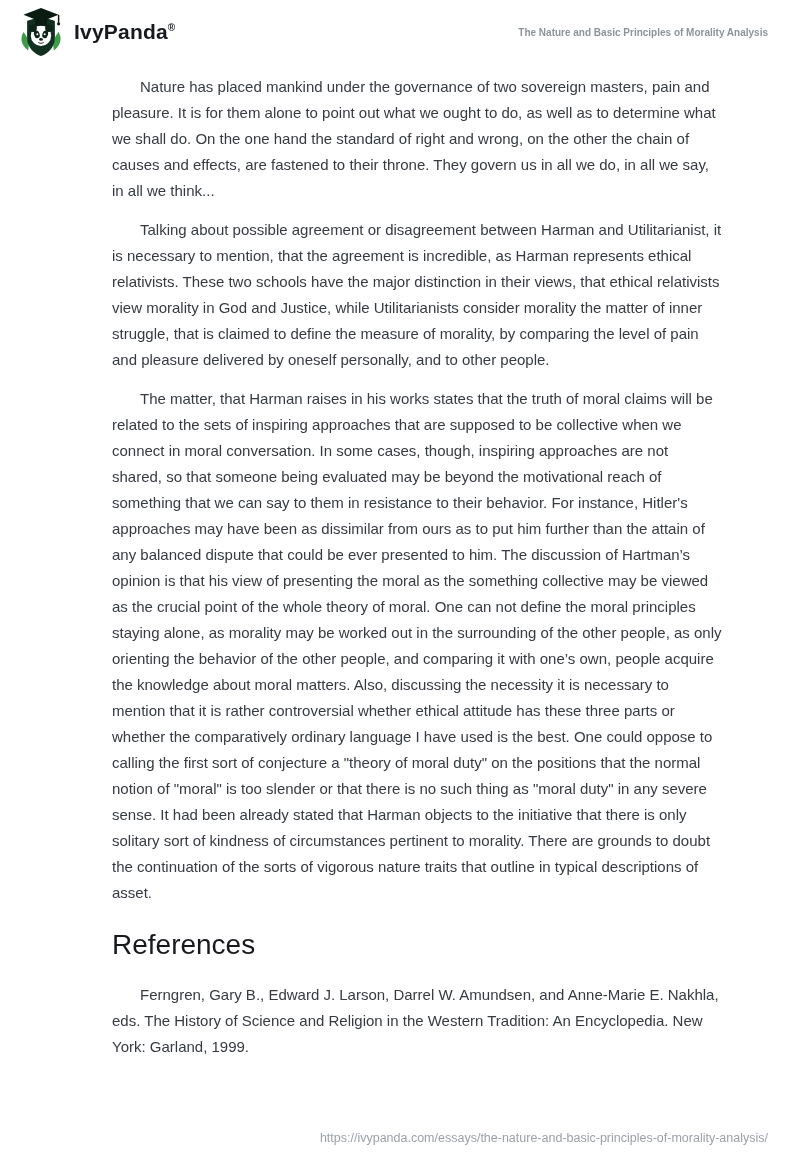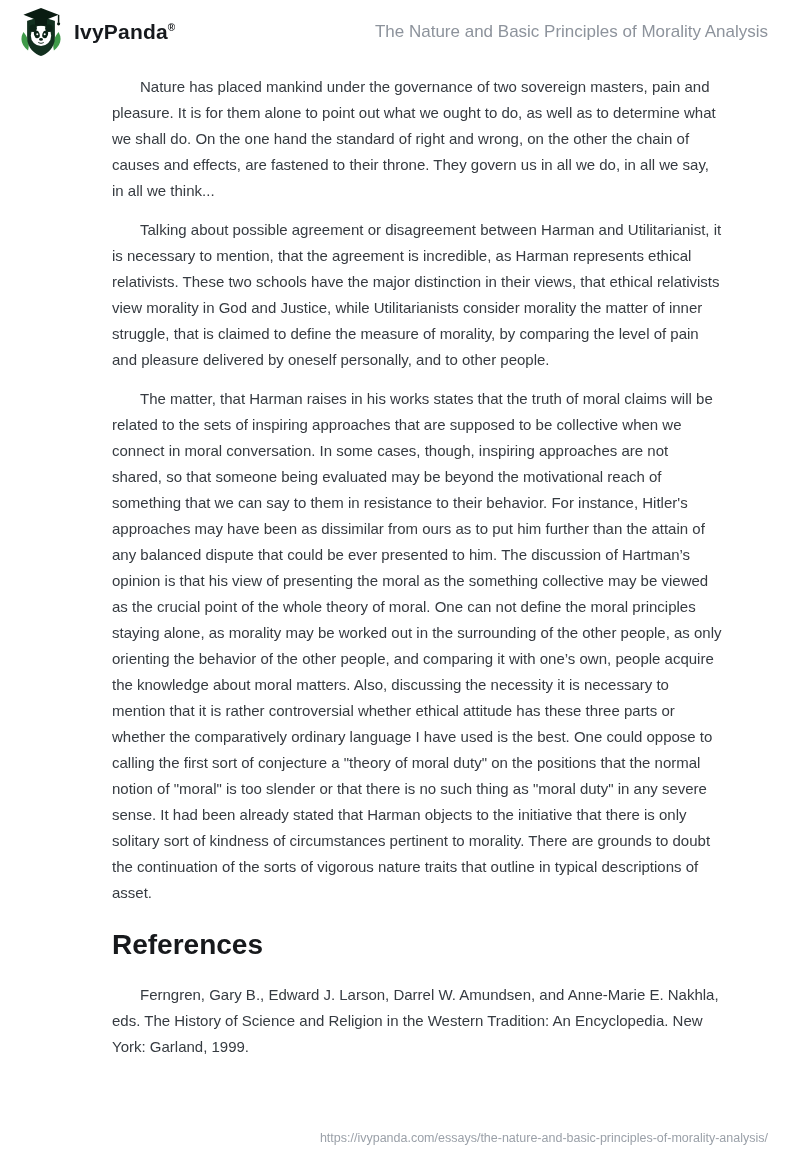--- a/index.html
+++ b/index.html
@@ -20,31 +20,31 @@
   }
   .brand { display: flex; align-items: center; gap: 10px; cursor: pointer; }
   .logo { display: inline-flex; width: 46px; height: 50px; }
   .brand-text {
     font-size: 21px;
     font-weight: 700;
     color: #16191d;
     letter-spacing: 0.2px;
   }
   .brand-text sup { font-size: 10px; font-weight: 700; }
-  .doc-title { font-size: 17px; color: #8d939c; text-align: right; }
+  .doc-title { font-size: 10px; color: #8d939c; text-align: right; font-weight: bold; }
   .content {
     padding: 10px 78px 0 112px;
     color: #363b41;
     font-size: 15px;
     line-height: 26px;
   }
   .para { text-indent: 28px; margin-bottom: 13px; }
   .refs-heading {
     font-size: 28px;
-    font-weight: 700;
+    font-weight: 400;
     color: #17191c;
     margin: 22px 0 20px 0;
     line-height: 1.2;
   }
   .footer { position: absolute; right: 32px; bottom: 14px; }
   .url { font-size: 12.5px; color: #9ba1a9; }
 </style>
 </head>
 <body>
 

